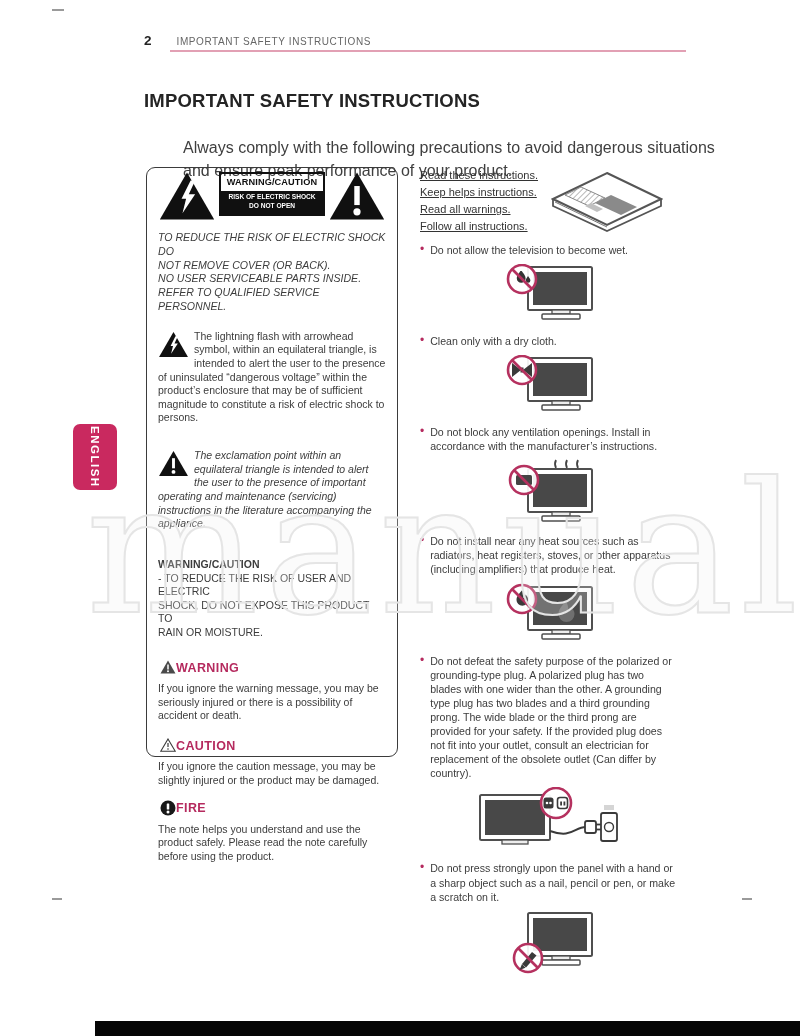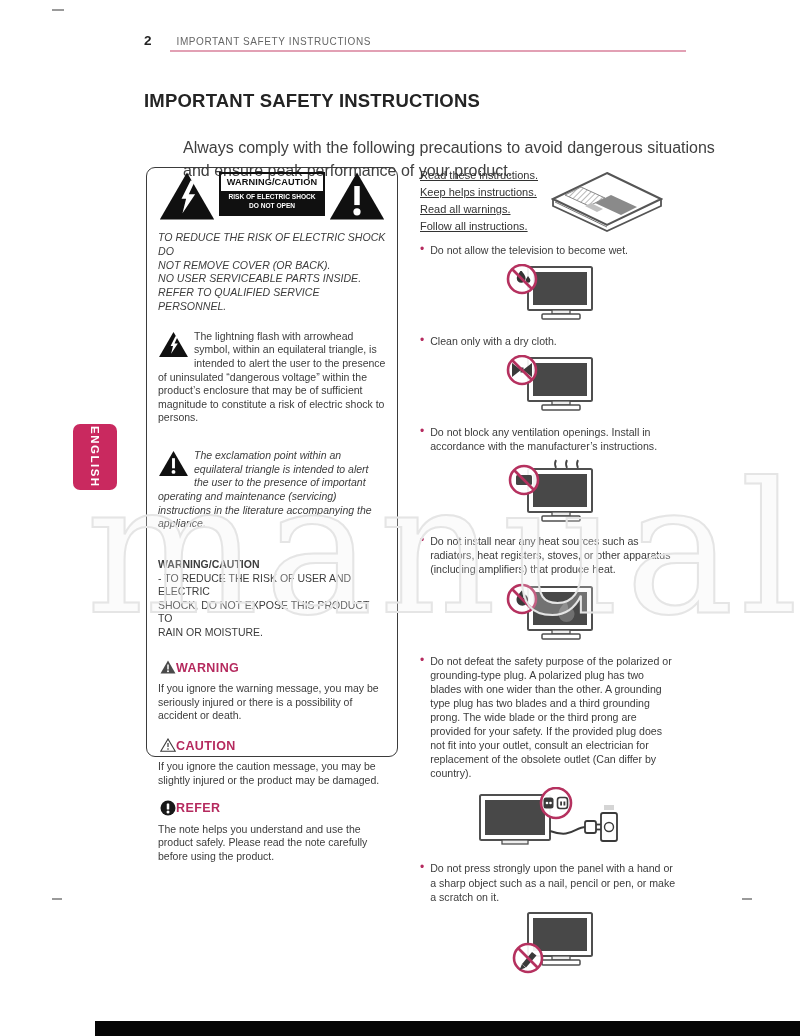--- a/index.html
+++ b/index.html
@@ -155,21 +155,21 @@
     <div class="hd-body">If you ignore the caution message, you may be slightly injured or the product may be damaged.</div>
 
     <div class="hd" style="margin-top:13px">
       <span>
         <svg width="16" height="16" viewBox="0 0 32 32">
           <circle cx="16" cy="16" r="15" fill="#181818"></circle>
           <rect x="13.5" y="7" width="5" height="12" rx="1" fill="#fff"></rect>
           <circle cx="16" cy="24" r="3" fill="#fff"></circle>
         </svg>
       </span>
-      <span class="hd-txt">REFER</span>
+      <span class="hd-txt">FIRE</span>
     </div>
     <div class="hd-body">The note helps you understand and use the product safely. Please read the note carefully before using the product.</div>
   </div>
 
   <div class="lang-tab">ENGLISH</div>
 
   <div class="rcol">
     <div class="instr">
       <div>Read these instructions.</div>
       <div>Keep helps instructions.</div>

